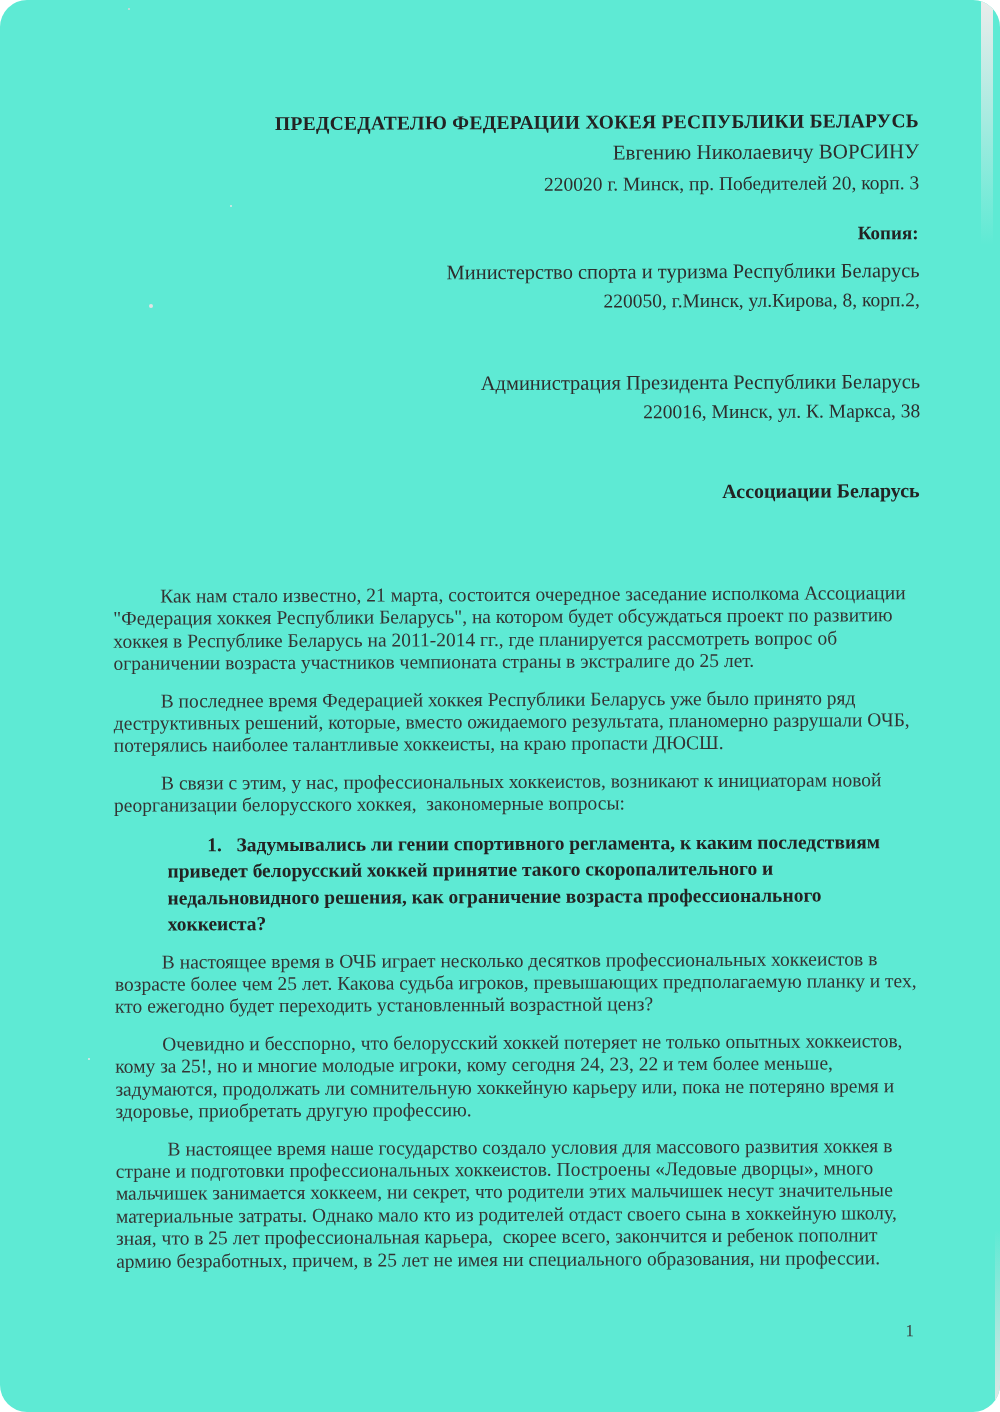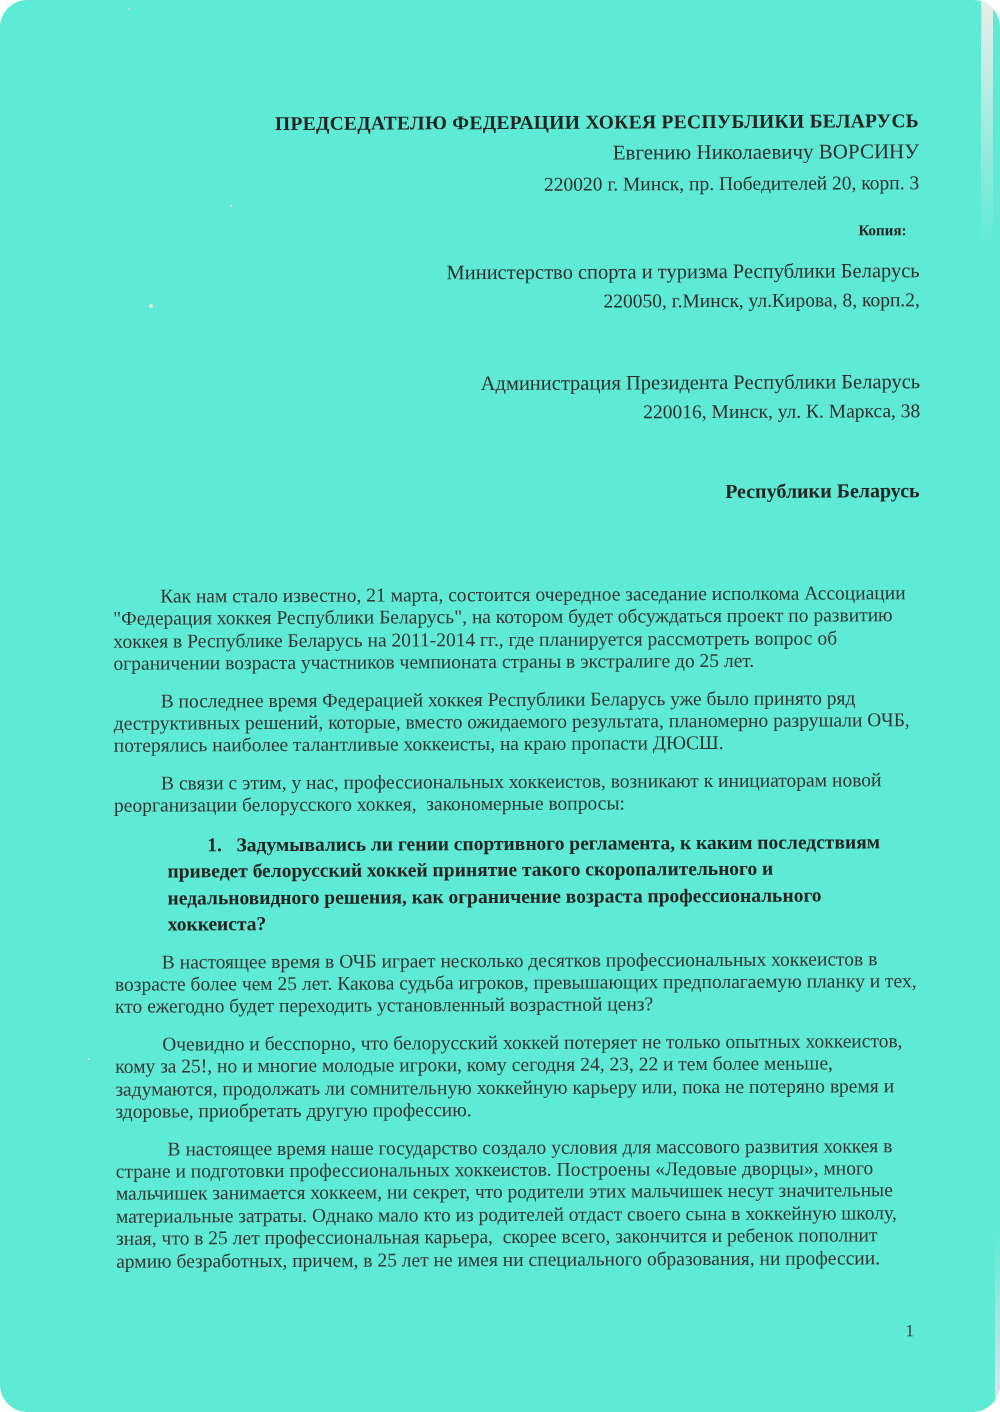--- a/index.html
+++ b/index.html
@@ -35,21 +35,21 @@
     background:#d8d8d8; border-radius:50%;
     box-shadow: 22px 297px 0 1px #e3e3e3, 102px 197px 0 0 #e6e6e6, -40px 1050px 0 0 #e8e8e8;
     pointer-events:none;
   }
 
   .recipient { position:absolute; top:108px; right:79px; text-align:right; white-space:nowrap; }
   .recipient-title { font-weight:bold; font-size:19.5px; line-height:30px; color:#232323; letter-spacing:0.3px; }
   .recipient-name { font-size:21px; line-height:31px; color:#2e2e2e; }
   .recipient-addr { font-size:19.5px; line-height:31px; color:#2e2e2e; }
 
-  .copy-label { position:absolute; top:224px; right:92px; font-weight:bold; font-size:15px; color:#232323; }
+  .copy-label { position:absolute; top:224px; right:80px; font-weight:bold; font-size:19px; color:#232323; }
   .copy-org { position:absolute; right:79px; text-align:right; white-space:nowrap; color:#2e2e2e; }
   .copy-org .org-name { font-size:20.5px; line-height:30px; }
   .copy-org .org-addr { font-size:19.5px; line-height:29px; }
   .copy-org-1 { top:257px; }
   .copy-org-2 { top:368px; }
 
   .sender { position:absolute; top:478px; right:80px; text-align:right; font-weight:bold; font-size:20px; line-height:28.5px; color:#232323; white-space:nowrap; }
 
   .body-text { position:absolute; top:584px; left:113px; width:812px; font-size:19.5px; line-height:22.4px; color:#343434; }
   .para { margin:0 0 15px 0; text-indent:47px; }
@@ -85,21 +85,21 @@
       <div class="org-name">Министерство спорта и туризма Республики Беларусь</div>
       <div class="org-addr">220050, г.Минск, ул.Кирова, 8, корп.2,</div>
     </div>
 
     <div class="copy-org copy-org-2">
       <div class="org-name">Администрация Президента Республики Беларусь</div>
       <div class="org-addr">220016, Минск, ул. К. Маркса, 38</div>
     </div>
 
     <div class="sender">
-      <div>Республики Беларусь</div>
+      <div>Ассоциации Беларусь</div>
     </div>
 
     <div class="body-text">
       <p class="para">Как нам стало известно, 21 марта, состоится очередное заседание исполкома Ассоциации "Федерация хоккея Республики Беларусь", на котором будет обсуждаться проект по развитию хоккея в Республике Беларусь на 2011-2014 гг., где планируется рассмотреть вопрос об ограничении возраста участников чемпионата страны в экстралиге до 25 лет.</p>
       <p class="para">В последнее время Федерацией хоккея Республики Беларусь уже было принято ряд деструктивных решений, которые, вместо ожидаемого результата, планомерно разрушали ОЧБ, потерялись наиболее талантливые хоккеисты, на краю пропасти ДЮСШ.</p>
       <p class="para">В связи с этим, у нас, профессиональных хоккеистов, возникают к инициаторам новой реорганизации белорусского хоккея,&nbsp; закономерные вопросы:</p>
       <p class="question">1.&nbsp;&nbsp; Задумывались ли гении спортивного регламента, к каким последствиям приведет белорусский хоккей принятие такого скоропалительного и недальновидного решения, как ограничение возраста профессионального хоккеиста?</p>
       <p class="para">В настоящее время в ОЧБ играет несколько десятков профессиональных хоккеистов в возрасте более чем 25 лет. Какова судьба игроков, превышающих предполагаемую планку и тех, кто ежегодно будет переходить установленный возрастной ценз?</p>
       <p class="para">Очевидно и бесспорно, что белорусский хоккей потеряет не только опытных хоккеистов, кому за 25!, но и многие молодые игроки, кому сегодня 24, 23, 22 и тем более меньше,&nbsp; задумаются, продолжать ли сомнительную хоккейную карьеру или, пока не потеряно время и здоровье, приобретать другую профессию.</p>
       <p class="para">&nbsp;В настоящее время наше государство создало условия для массового развития хоккея в стране и подготовки профессиональных хоккеистов. Построены «Ледовые дворцы», много мальчишек занимается хоккеем, ни секрет, что родители этих мальчишек несут значительные материальные затраты. Однако мало кто из родителей отдаст своего сына в хоккейную школу, зная, что в 25 лет профессиональная карьера,&nbsp; скорее всего, закончится и ребенок пополнит армию безработных, причем, в 25 лет не имея ни специального образования, ни профессии.</p>

